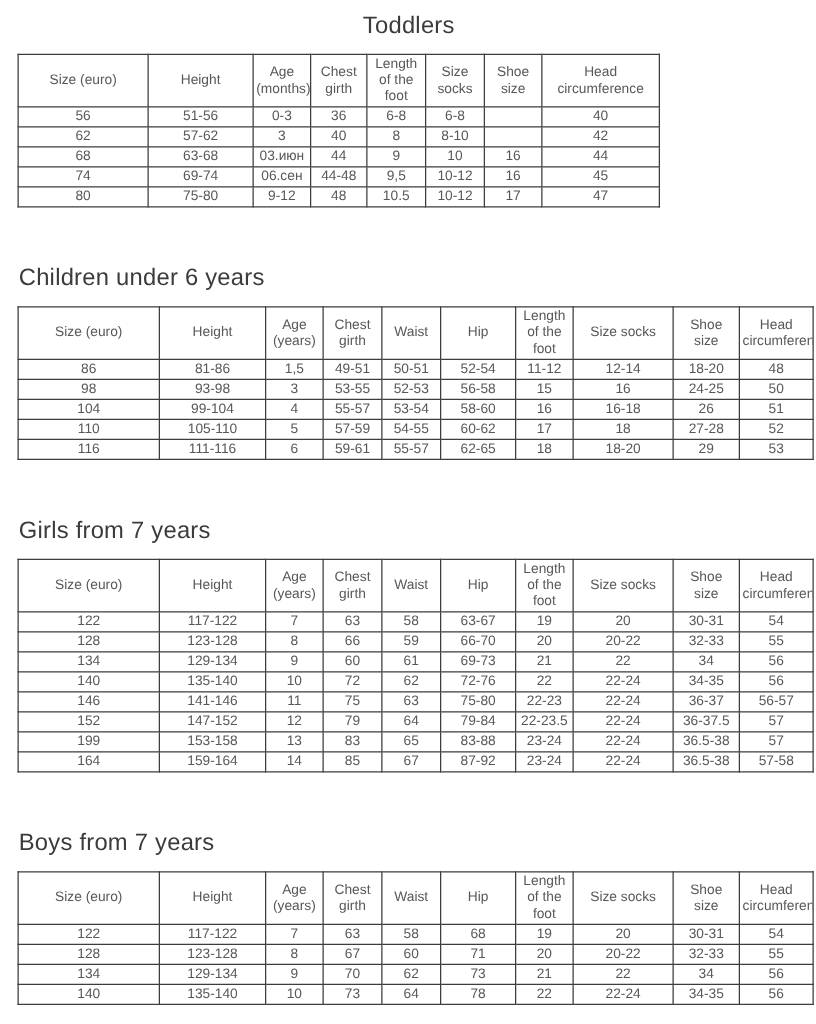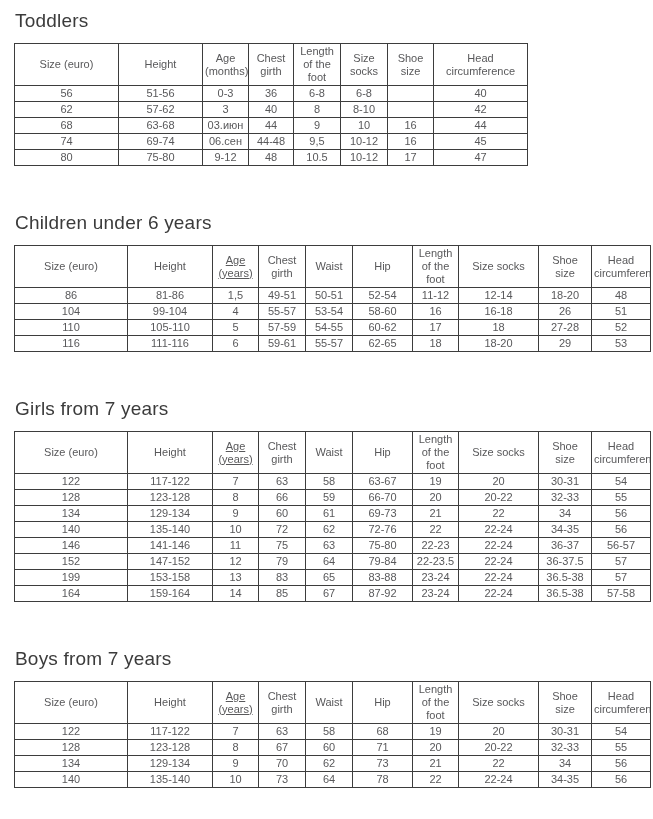--- a/index.html
+++ b/index.html
@@ -17,20 +17,21 @@
   }
   h2.section-title {
     font-size: 19px;
     font-weight: 400;
     color: #3b3b3b;
     margin: 46px 0 11px 1px;
     letter-spacing: 0.2px;
   }
   section:first-of-type h2.section-title {
     margin-top: 2px;
+    text-align: center;
   }
   table.size-table {
     border-collapse: collapse;
     table-layout: fixed;
     empty-cells: show;
   }
   table.t8  { width: 513px; }
   table.t10 { width: 623px; }
   .size-table th, .size-table td {
     border: 1px solid #3d3d3d;
@@ -50,21 +51,21 @@
   .t8 th:nth-child(2) { width: 84px; }
   .t8 th:nth-child(3) { width: 46px; margin-top: 40px; }
   .t8 th:nth-child(4) { width: 45px; }
   .t8 th:nth-child(5) { width: 47px; }
   .t8 th:nth-child(6) { width: 47px; }
   .t8 th:nth-child(7) { width: 46px; }
   .t8 th:nth-child(8) { width: 94px; }
   
   .t10 th:nth-child(1)  { width: 113px; }
   .t10 th:nth-child(2)  { width: 85px; }
-  .t10 th:nth-child(3)  { width: 46px; text-decoration: underline; }
+  .t10 th:nth-child(3)  { width: 46px; }
   .t10 th:nth-child(4)  { width: 47px; }
   .t10 th:nth-child(5)  { width: 47px; }
   .t10 th:nth-child(6)  { width: 60px; }
   .t10 th:nth-child(7)  { width: 46px; }
   .t10 th:nth-child(8)  { width: 80px; }
   .t10 th:nth-child(9)  { width: 53px; }
   .t10 th:nth-child(10) { width: 59px; }
 </style>
 </head>
 <body>
@@ -165,20 +166,32 @@
             <td>1,5</td>
             <td>49-51</td>
             <td>50-51</td>
             <td>52-54</td>
             <td>11-12</td>
             <td>12-14</td>
             <td>18-20</td>
             <td>48</td>
           </tr>
           <tr>
+            <td>98</td>
+            <td>93-98</td>
+            <td>3</td>
+            <td>53-55</td>
+            <td>52-53</td>
+            <td>56-58</td>
+            <td>15</td>
+            <td>16</td>
+            <td>24-25</td>
+            <td>50</td>
+          </tr>
+          <tr>
             <td>104</td>
             <td>99-104</td>
             <td>4</td>
             <td>55-57</td>
             <td>53-54</td>
             <td>58-60</td>
             <td>16</td>
             <td>16-18</td>
             <td>26</td>
             <td>51</td>

